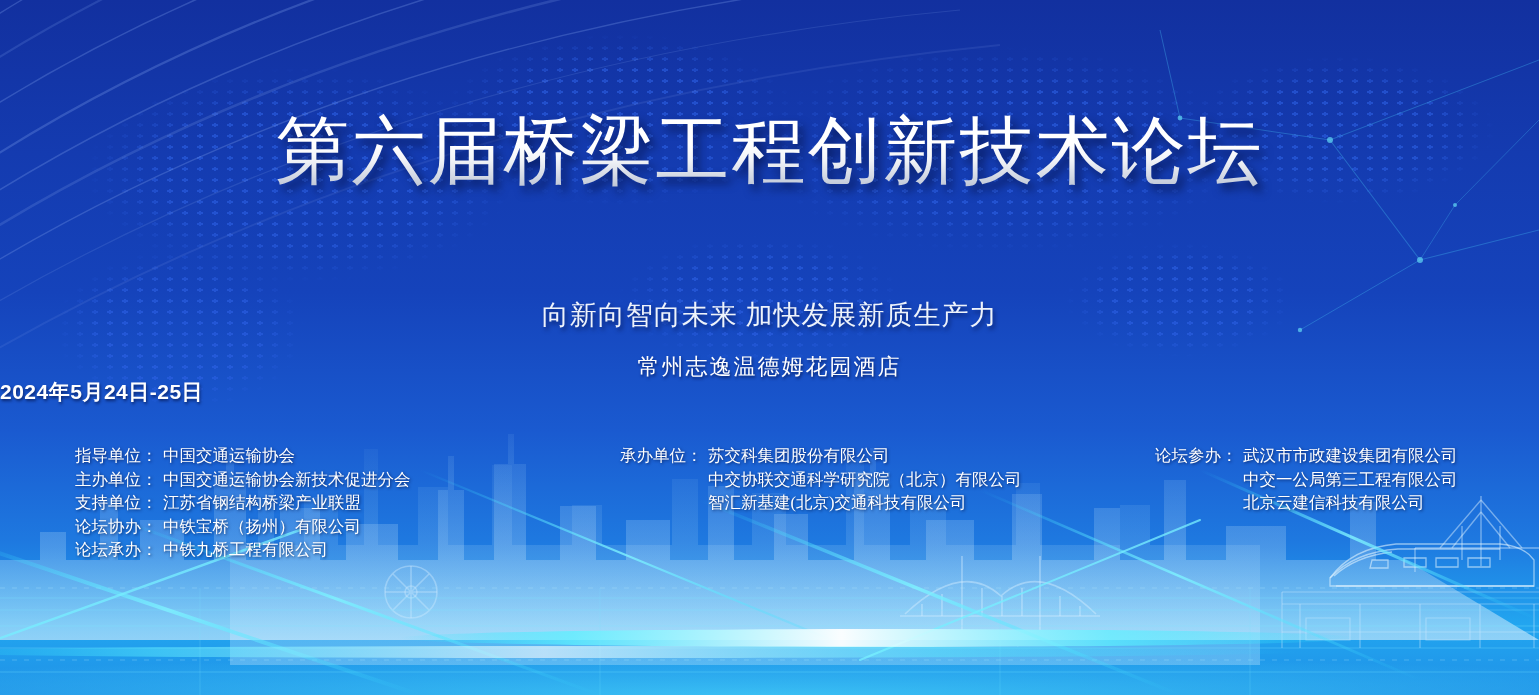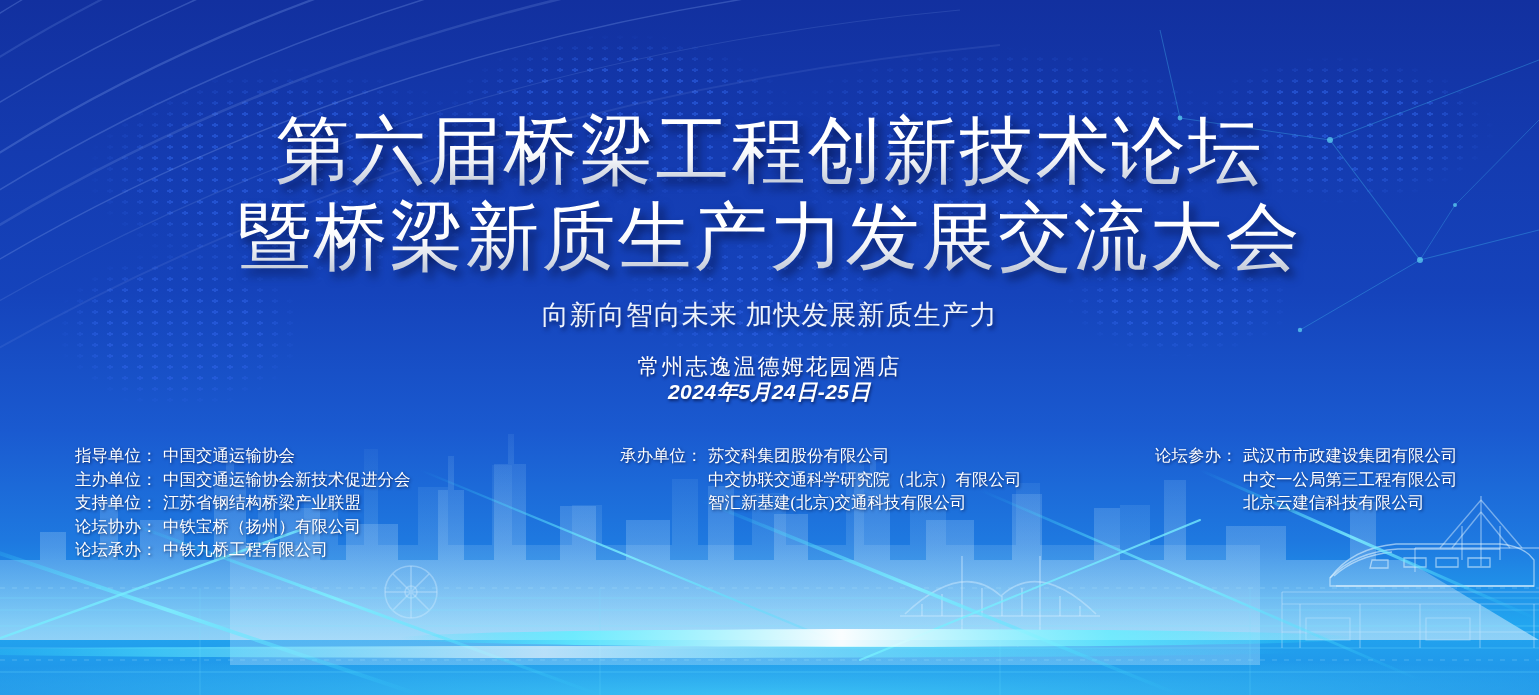--- a/index.html
+++ b/index.html
@@ -85,28 +85,26 @@
     position:absolute;top:352px;left:0;width:100%;
     text-align:center;
     font-family:"Liberation Serif",serif;
     font-size:22px;
     letter-spacing:2px;
     color:#ffffff;
     text-shadow:1px 2px 3px rgba(3,14,62,.65);
   }
   .date{
     position:absolute;top:378px;left:0;width:100%;
-    text-align:center;
     font-family:"Liberation Sans",sans-serif;
     font-size:21px;
     font-weight:bold;
     letter-spacing:.5px;
     color:#ffffff;
     text-shadow:1px 2px 3px rgba(3,14,62,.65);
-    font-style:italic;
   }
 
   
   .orgs{position:absolute;top:444px;left:0;width:100%;height:120px;}
   .org-col{position:absolute;font-family:"Liberation Serif",serif;}
   .org-col.left{left:75px;}
   .org-col.mid{left:620px;}
   .org-col.right{left:1155px;}
 
   .org-row{
@@ -278,21 +276,20 @@
 
     <ellipse cx="880" cy="638" rx="480" ry="9" fill="url(#glowGrad)"></ellipse>
     <ellipse cx="600" cy="652" rx="700" ry="6" fill="url(#glowGrad)" opacity=".6"></ellipse>
     <rect x="0" y="640" width="1539" height="55" fill="url(#bottomGlow)"></rect>
   </svg>
 
   <div class="content">
 
     <div class="title-wrap">
       <div class="title-line">第六届桥梁工程创新技术论坛</div>
-      <div class="title-line">暨桥梁新质生产力发展交流大会</div>
     </div>
 
     <div class="subtitle">向新向智向未来 加快发展新质生产力</div>
     <div class="venue">常州志逸温德姆花园酒店</div>
     <div class="date">2024年5月24日-25日</div>
 
     <div class="orgs">
 
       <div class="org-col left">
         <div class="org-row">

